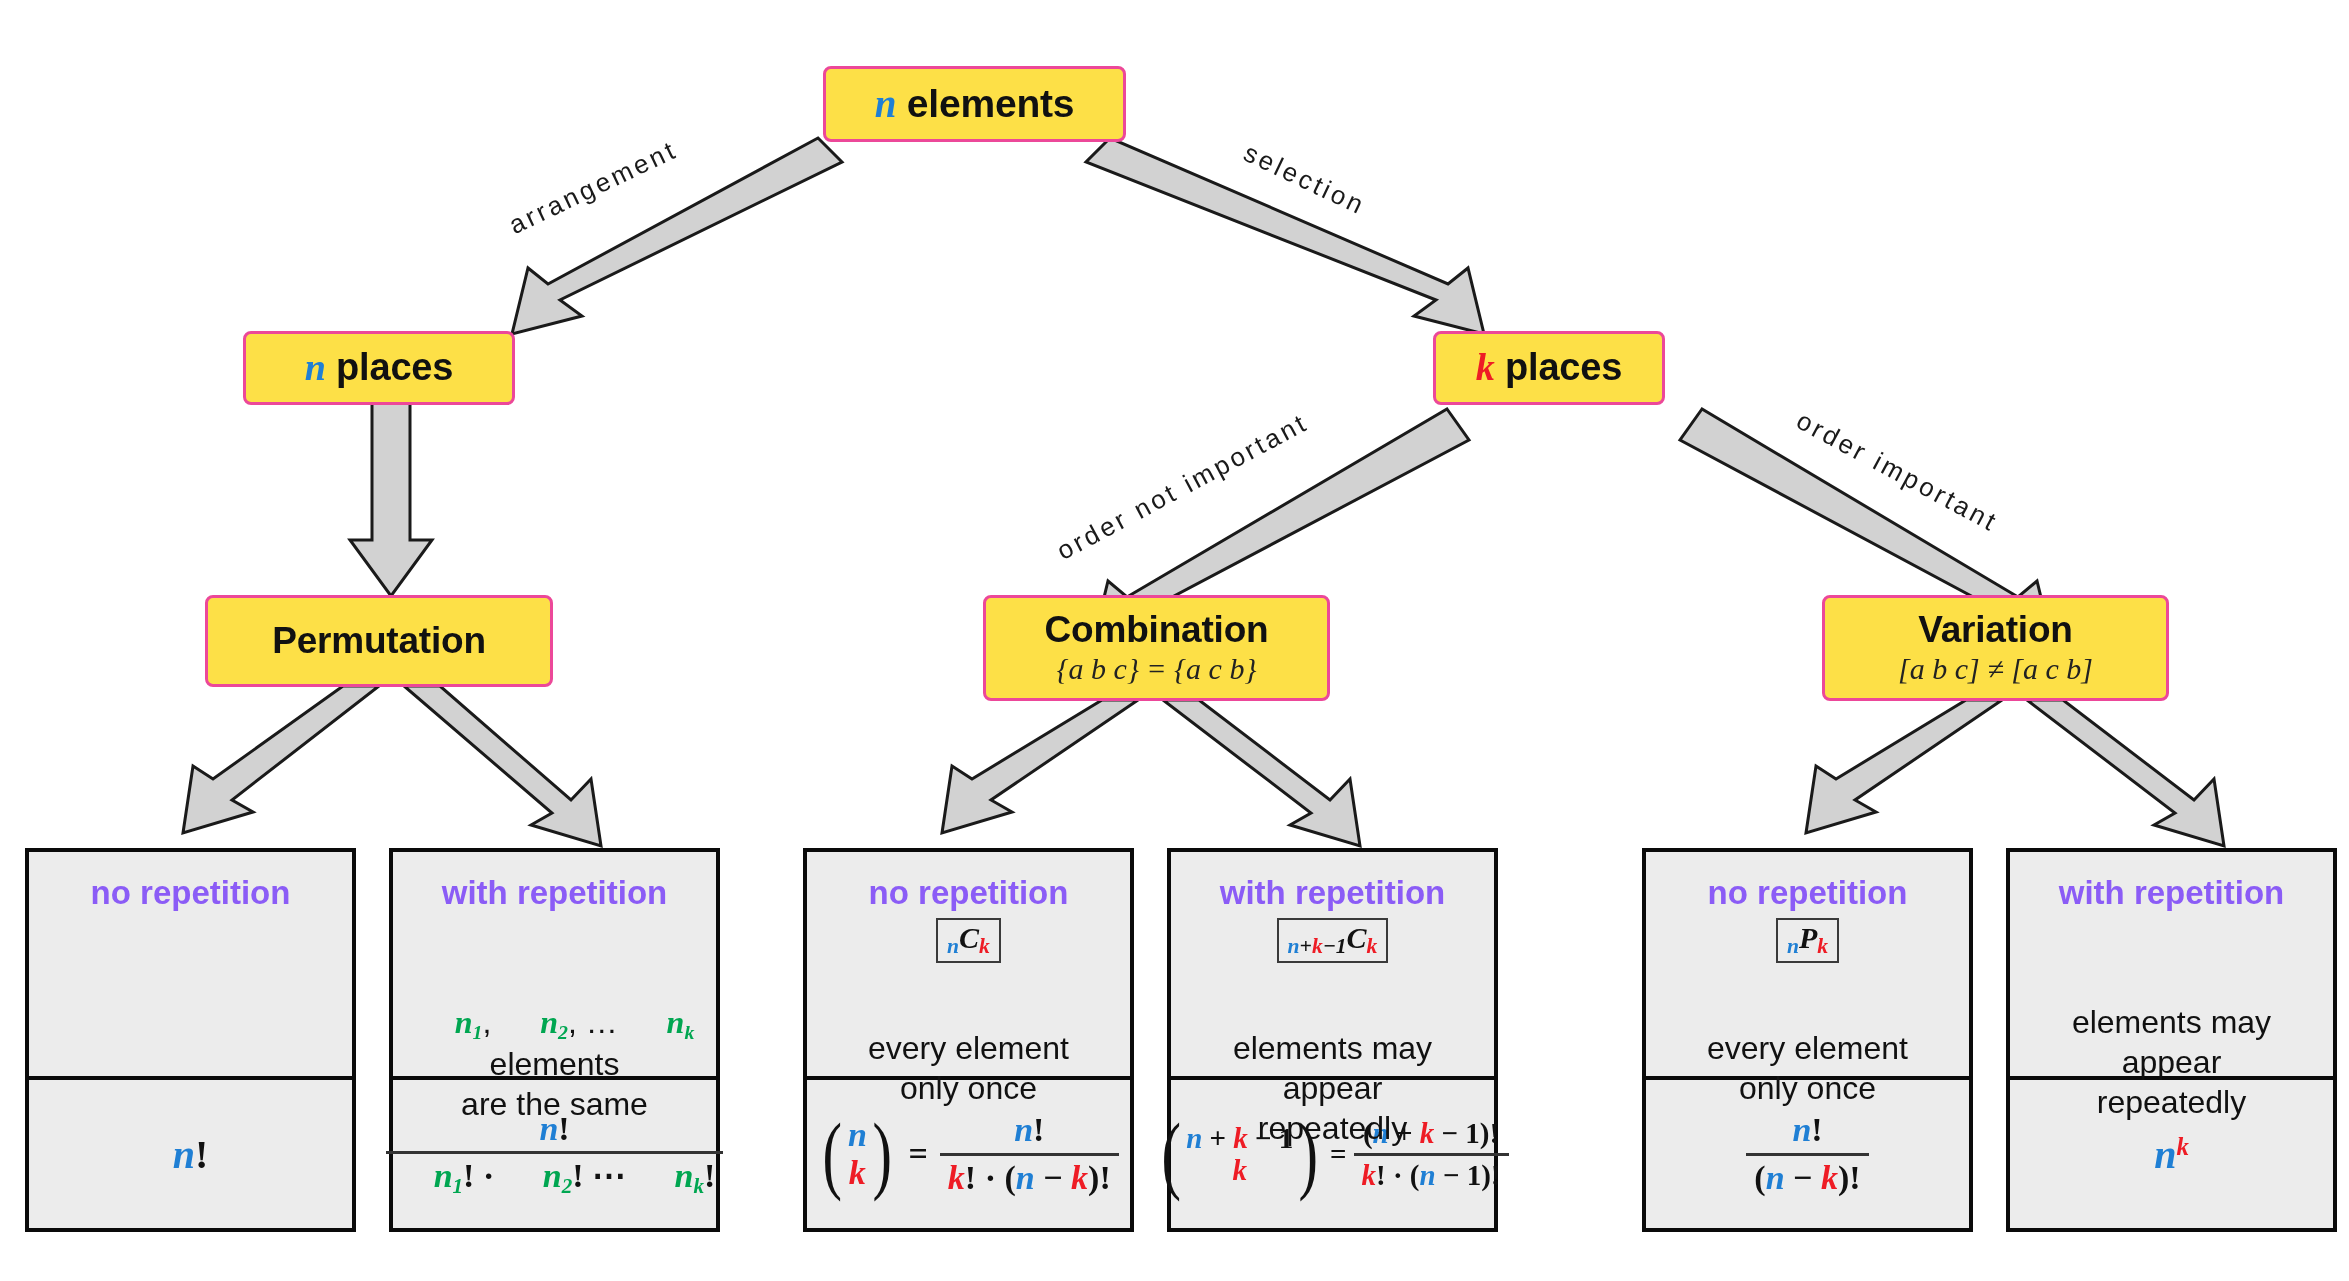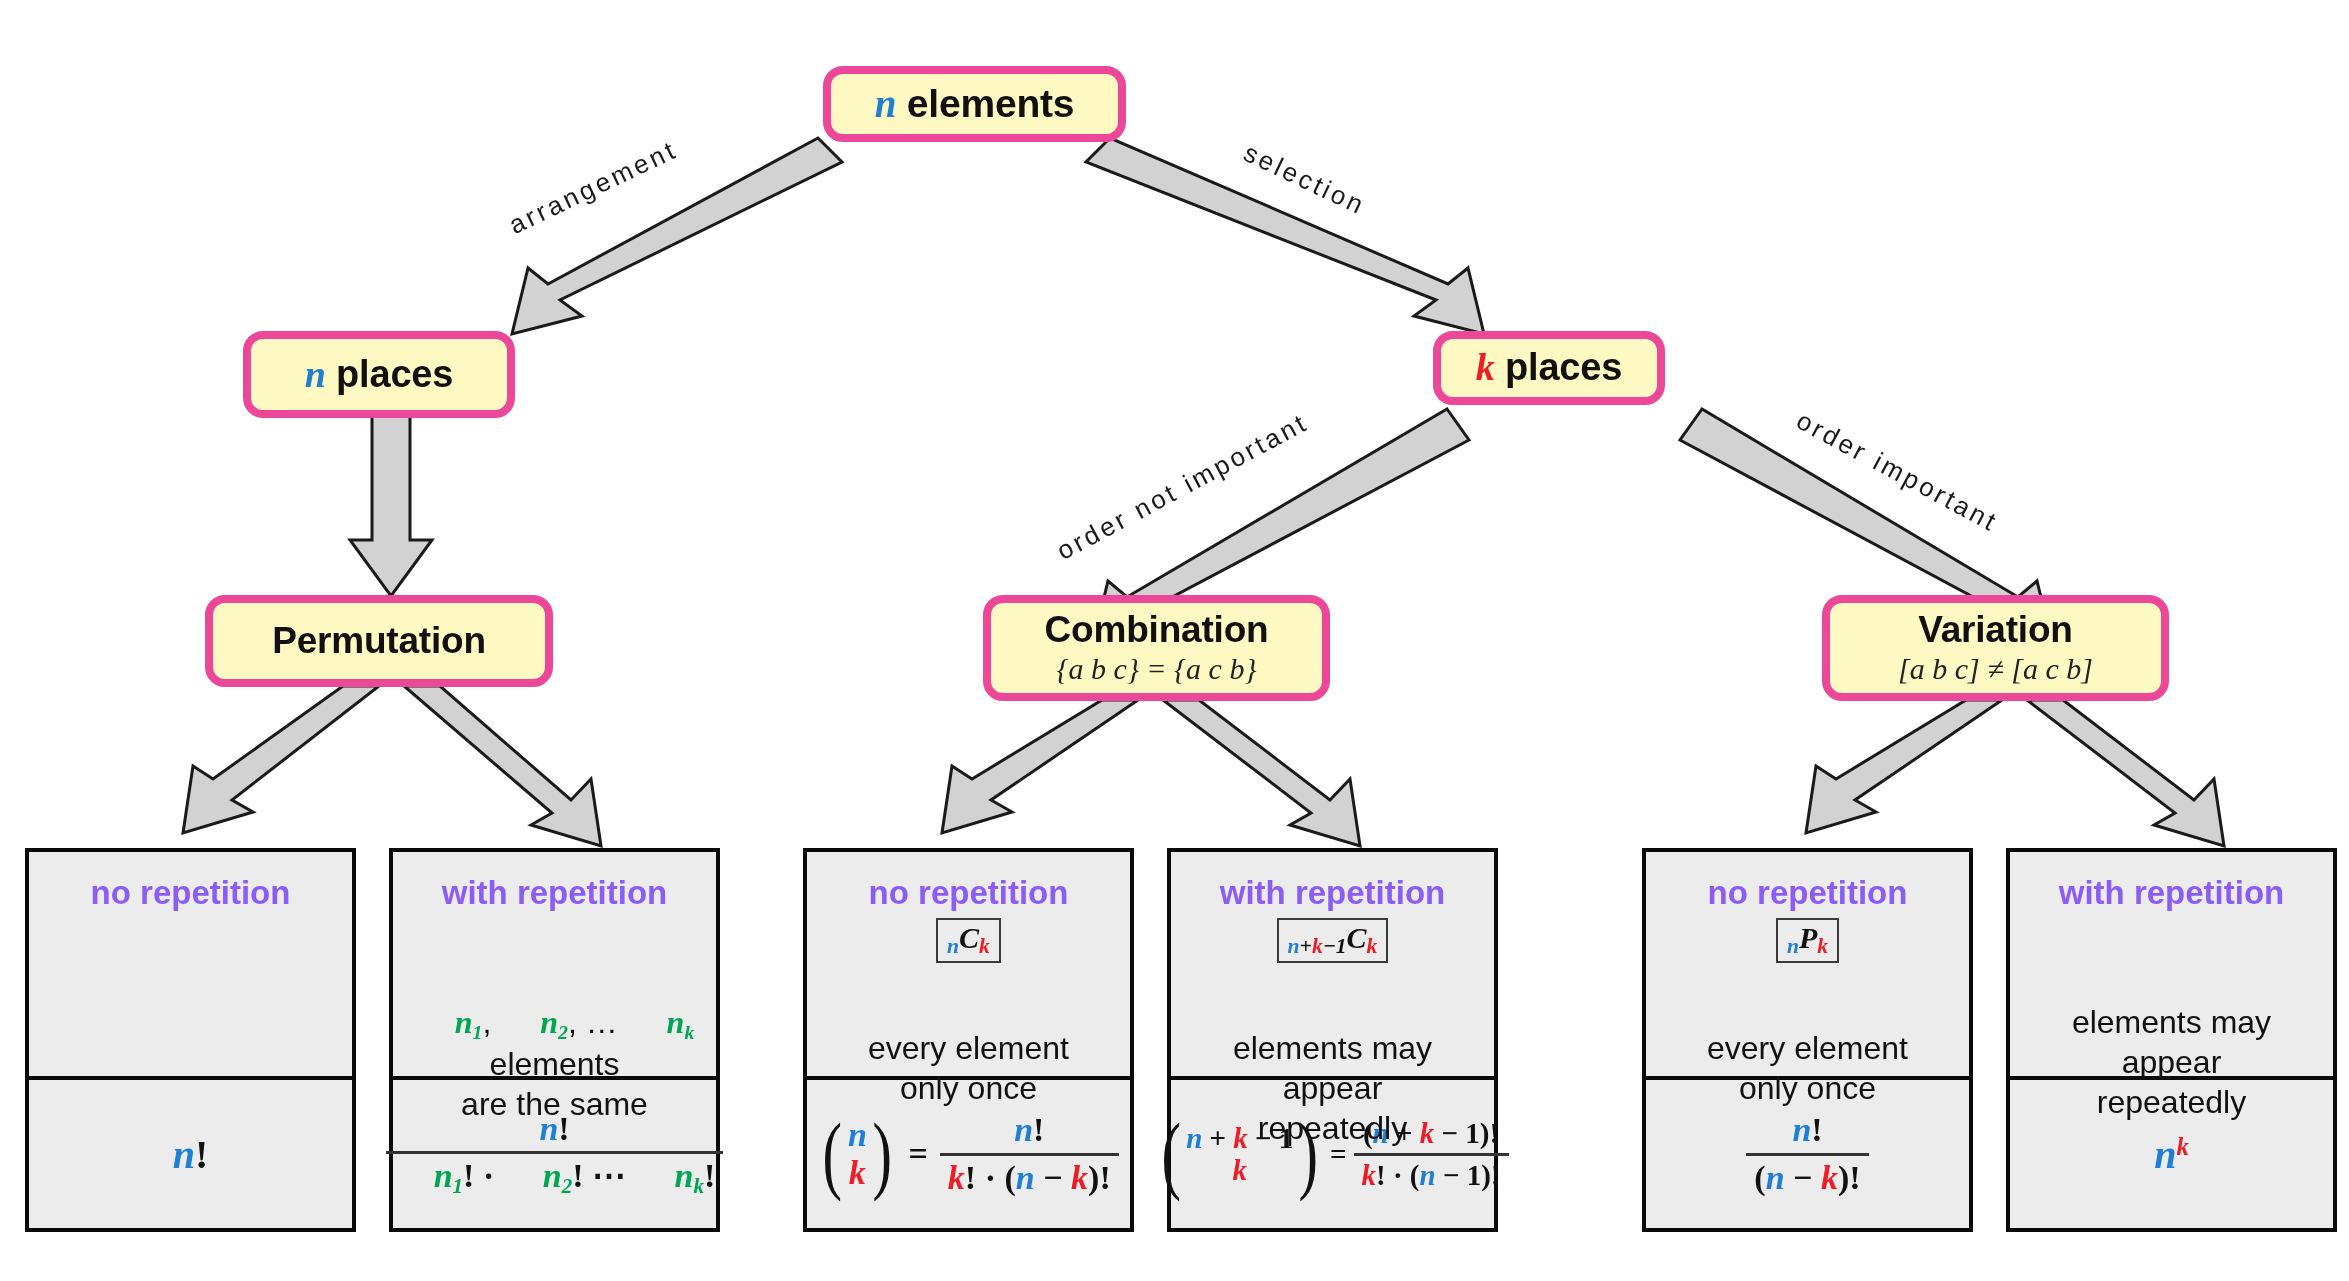--- a/index.html
+++ b/index.html
@@ -6,21 +6,21 @@
   body{
     width:2349px;height:1281px;background:#fff;position:relative;overflow:hidden;
     font-family:"Liberation Sans",sans-serif;
   }
   #stage{position:absolute;left:0;top:0;width:2349px;height:1281px;}
   svg.arrows{position:absolute;left:0;top:0;width:2349px;height:1281px;pointer-events:none;}
 
   
   .node{
     position:absolute;box-sizing:border-box;
-    background:#fef9c3;border:8px solid #ec4899;border-radius:20px;
+    background:#fde047;border:3px solid #ec4899;border-radius:8px;
     display:flex;flex-direction:column;align-items:center;justify-content:center;
     text-align:center;z-index:3;
   }
   .node .title{font-weight:bold;color:#111;letter-spacing:-0.2px;line-height:1.05;}
   .node .sub{
     font-family:"Liberation Serif",serif;font-style:italic;color:#222;
     line-height:1.1;margin-top:2px;
   }
   .n-top   .title{font-size:39px;}
   .n-mid   .title{font-size:38px;}
@@ -118,21 +118,21 @@
   <div class="elabel" style="left:1190px;top:485px;transform:rotate(-28.2deg) translate(-50%,-50%);">order not important</div>
 
   <div class="elabel" style="left:1890px;top:470px;transform:rotate(28.2deg) translate(-50%,-50%);">order important</div>
 
   <div class="node n-top" style="left:823px;top:66px;width:303px;height:76px;">
     <div class="title">
       <span class="m blue">n</span><span> elements</span>
     </div>
   </div>
 
-  <div class="node n-mid" style="left:243px;top:331px;width:272px;height:87px;">
+  <div class="node n-mid" style="left:243px;top:331px;width:272px;height:74px;">
     <div class="title">
       <span class="m blue">n</span><span> places</span>
     </div>
   </div>
 
   <div class="node n-mid" style="left:1433px;top:331px;width:232px;height:74px;">
     <div class="title">
       <span class="m red">k</span><span> places</span>
     </div>
   </div>

